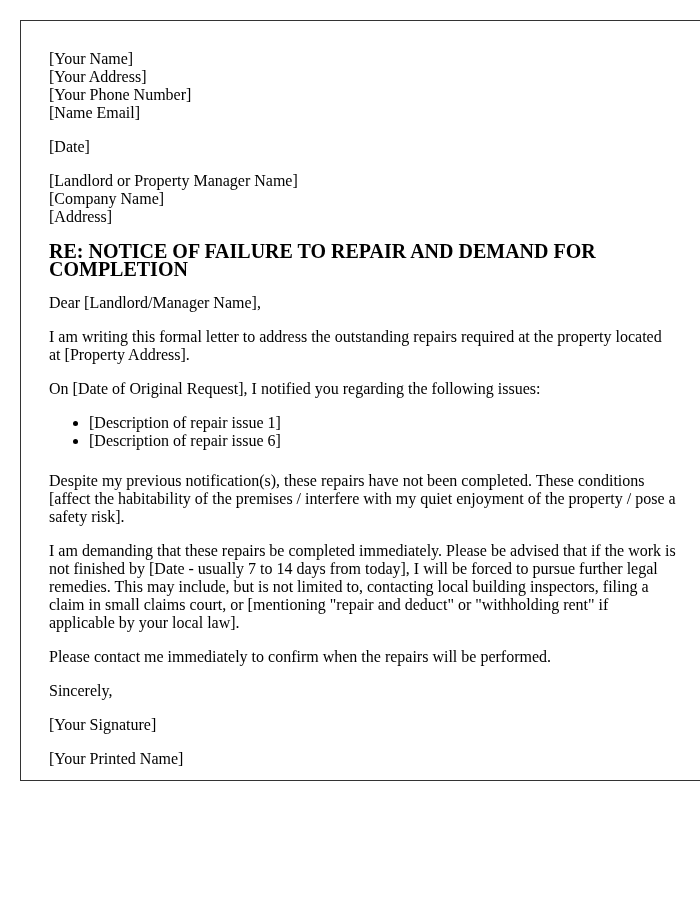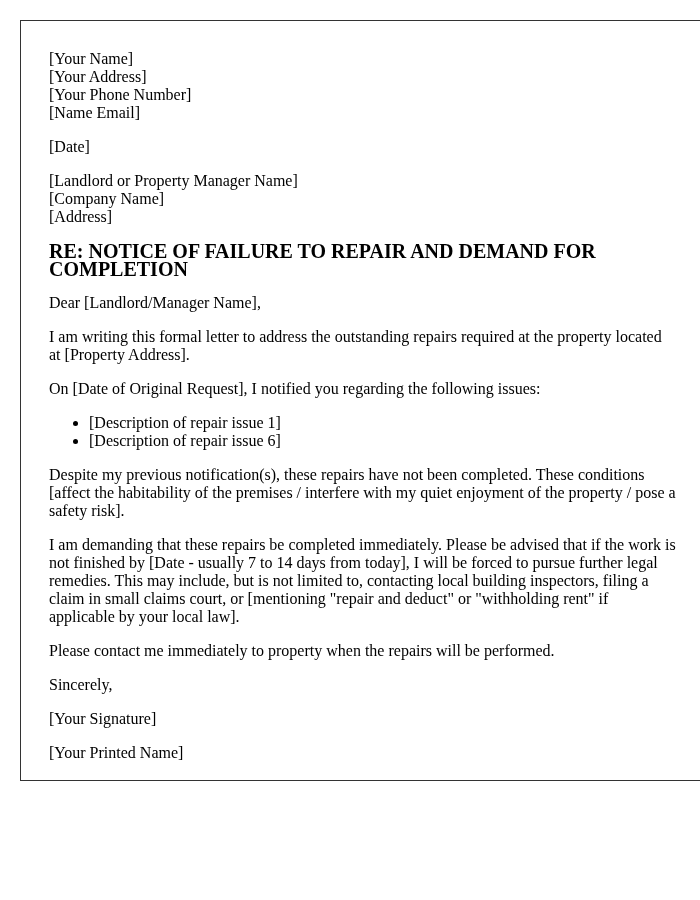--- a/index.html
+++ b/index.html
@@ -32,21 +32,21 @@
     .letter .line {
       display: block;
     }
     .letter h3 {
       font-size: 20px;
       font-weight: bold;
       margin: 0 0 16px 0;
       line-height: 18px;
     }
     .letter ul {
-      margin: 0 0 16px 0;
+      margin: 0 0 22px 0;
       padding-left: 40px;
       list-style-type: disc;
     }
     .letter ul li {
       line-height: 18px;
     }
   </style>
 </head>
 <body>
 
@@ -77,21 +77,21 @@
 
   <ul>
     <li>[Description of repair issue 1]</li>
     <li>[Description of repair issue 6]</li>
   </ul>
 
   <p>Despite my previous notification(s), these repairs have not been completed. These conditions [affect the habitability of the premises / interfere with my quiet enjoyment of the property / pose a safety risk].</p>
 
   <p>I am demanding that these repairs be completed immediately. Please be advised that if the work is not finished by [Date - usually 7 to 14 days from today], I will be forced to pursue further legal remedies. This may include, but is not limited to, contacting local building inspectors, filing a claim in small claims court, or [mentioning "repair and deduct" or "withholding rent" if applicable by your local law].</p>
 
-  <p>Please contact me immediately to property when the repairs will be performed.</p>
+  <p>Please contact me immediately to confirm when the repairs will be performed.</p>
 
   <p>Sincerely,</p>
 
   <p>[Your Signature]</p>
 
   <p>[Your Printed Name]</p>
 
 </div>
 
 </body></html>

